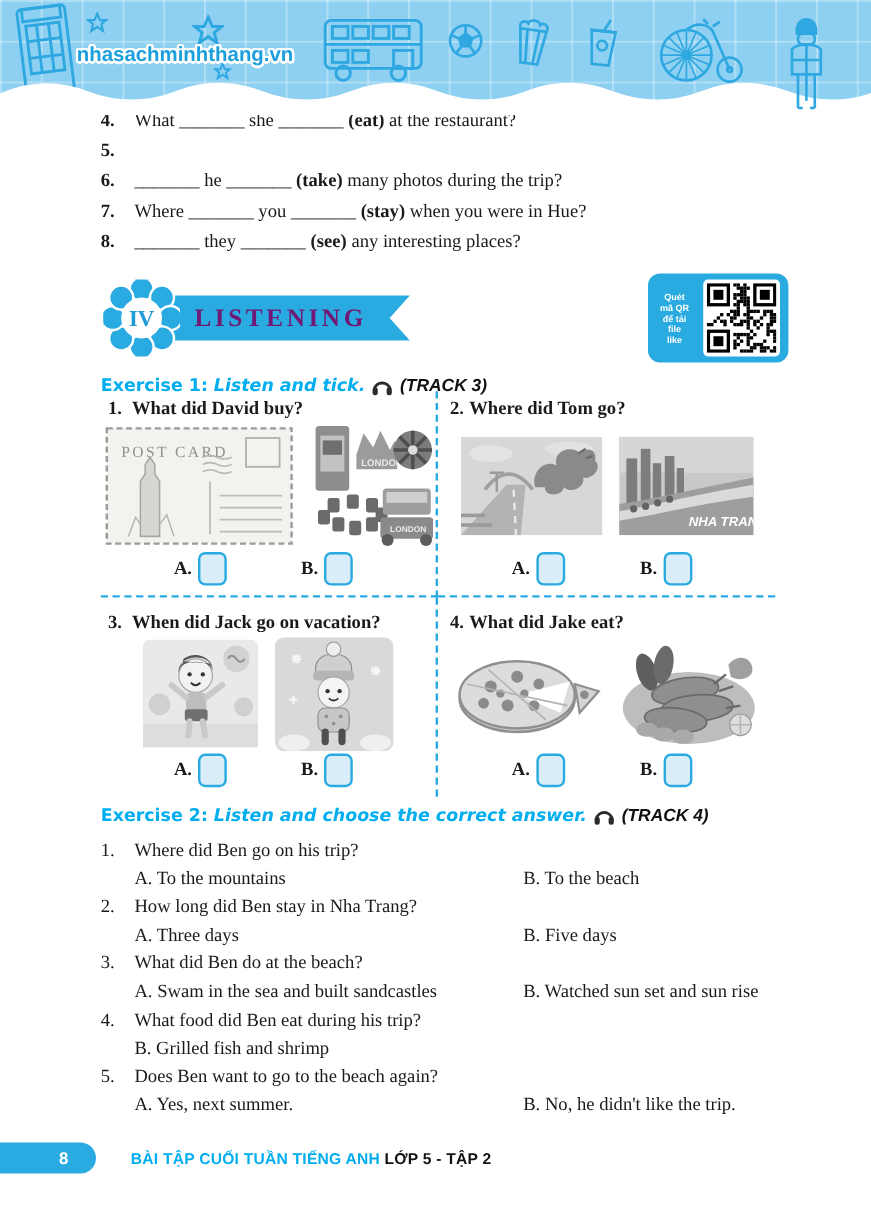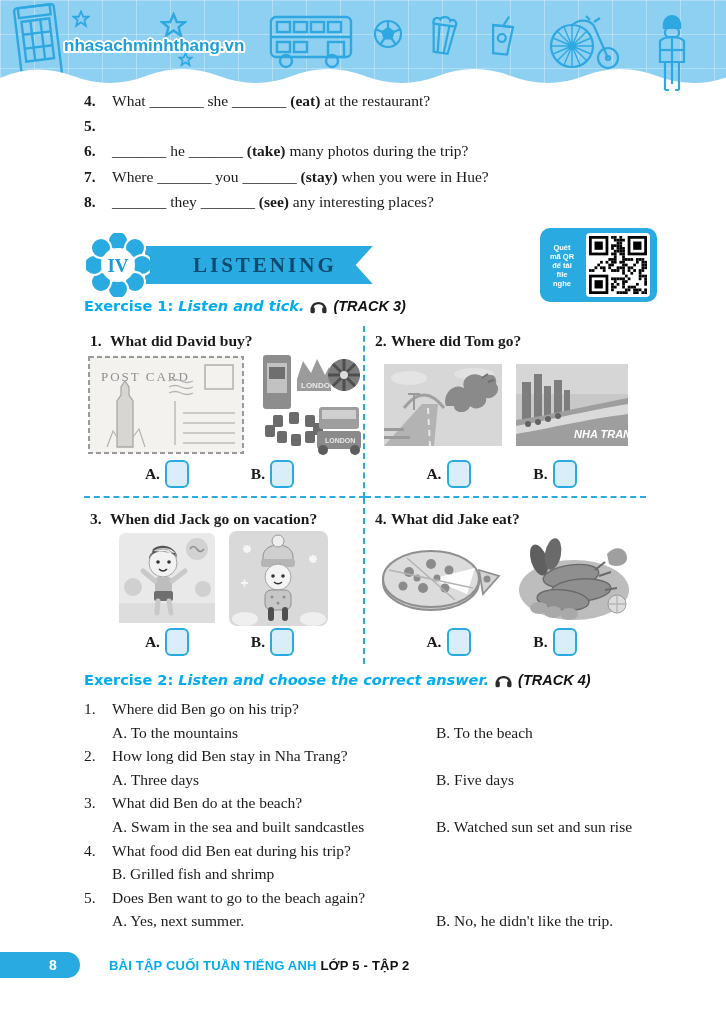--- a/index.html
+++ b/index.html
@@ -20,42 +20,42 @@
                 -1.5px -1.5px 0 #fff,1.5px -1.5px 0 #fff,-1.5px 1.5px 0 #fff,1.5px 1.5px 0 #fff;}
   .guard-z{z-index:3;}
 
   
   .grammar{position:absolute;top:88px;left:84px;width:600px;}
   .g-row{display:flex;line-height:25.2px;font-size:15.5px;}
   .g-num{width:28px;font-weight:bold;flex:0 0 28px;}
   .g-verb{font-weight:bold;}
 
   
-  .section-row{position:absolute;top:233px;left:86px;display:flex;align-items:center;z-index:2;gap:31px;}
+  .section-row{position:absolute;top:233px;left:86px;display:flex;align-items:center;z-index:2;}
   .flower{width:64px;height:64px;position:relative;z-index:2;}
   .ribbon{height:38px;background:#29abe2;margin-left:-36px;padding:0 36px 0 48px;
     clip-path:polygon(0 0,100% 0,calc(100% - 17px) 50%,100% 100%,0 100%);
     display:flex;align-items:center;position:relative;z-index:1;}
-  .ribbon span{color:#0c4a6e;font-family:"Liberation Serif",serif;font-weight:bold;
+  .ribbon span{color:#701a75;font-family:"Liberation Serif",serif;font-weight:bold;
     font-size:21px;letter-spacing:3px;}
 
   
   .qr-box{position:absolute;top:228px;left:540px;width:117px;height:74px;background:#29abe2;
     border-radius:10px;display:flex;align-items:center;}
   .qr-label{width:44px;text-align:center;color:#fff;font-family:"Liberation Sans",sans-serif;
     font-weight:bold;font-size:7.5px;line-height:9px;}
   .qr-white{width:64px;height:64px;background:#fff;border-radius:4px;margin-left:2px;
     display:flex;align-items:center;justify-content:center;}
 
   
   .ex-head{position:absolute;font-family:"DejaVu Sans",sans-serif;font-weight:bold;
     font-size:14.5px;color:#00aeef;display:flex;align-items:center;gap:5px;white-space:nowrap;}
   .ex-head .instr{font-style:italic;}
   .ex-head .track{color:#111;font-family:"Liberation Sans",sans-serif;font-size:14.5px;font-style:italic;}
-  #ex1-head{top:297px;left:84px;justify-content:space-between;}
+  #ex1-head{top:313px;left:84px;justify-content:space-between;}
   #ex2-head{top:671px;left:84px;}
 
   
   .grid{position:absolute;top:326px;left:84px;width:562px;height:338px;
     display:grid;grid-template-columns:281px 281px;grid-template-rows:172px 166px;}
   .cell{display:flex;flex-direction:column;box-sizing:border-box;padding-top:6px;}
   .cell.c-left{border-right:2px dashed #29abe2;}
   .cell.r-top{border-bottom:2px dashed #29abe2;}
   .q-line{display:flex;font-size:15.5px;font-weight:bold;}
   .q-num{width:26px;flex:0 0 26px;padding-left:6px;box-sizing:border-box;}
@@ -232,21 +232,21 @@
       <span>LISTENING</span>
     </div>
   </div>
 
   <div class="qr-box">
     <div class="qr-label">
       <div>Quét</div>
       <div>mã QR</div>
       <div>để tải</div>
       <div>file</div>
-      <div>nghe</div>
+      <div>like</div>
     </div>
     <div class="qr-white">
       <svg id="qr-svg" width="58" height="58" viewBox="0 0 21 21">
           <rect x="8" y="0" width="1" height="1" fill="#000"></rect>
           <rect x="9" y="0" width="1" height="1" fill="#000"></rect>
           <rect x="11" y="0" width="1" height="1" fill="#000"></rect>
           <rect x="9" y="1" width="1" height="1" fill="#000"></rect>
           <rect x="10" y="1" width="1" height="1" fill="#000"></rect>
           <rect x="11" y="1" width="1" height="1" fill="#000"></rect>
           <rect x="12" y="1" width="1" height="1" fill="#000"></rect>

